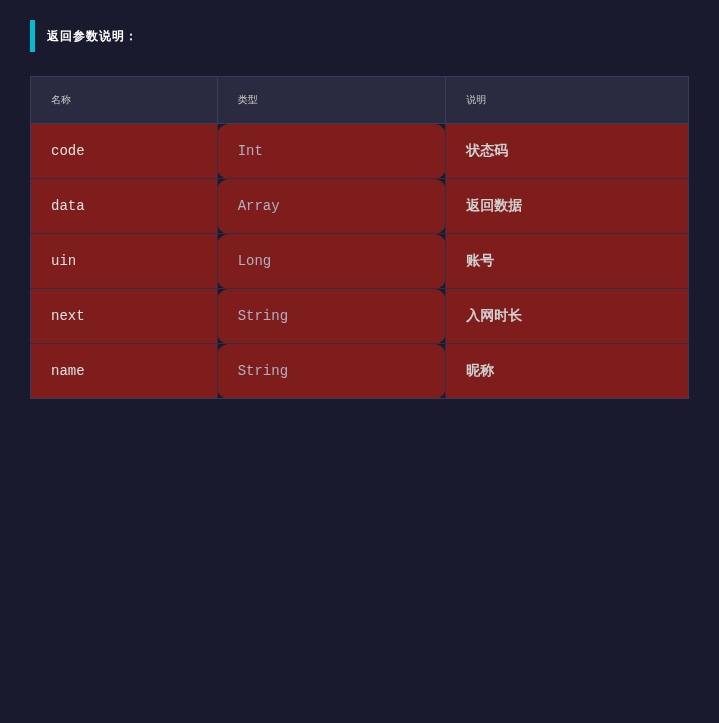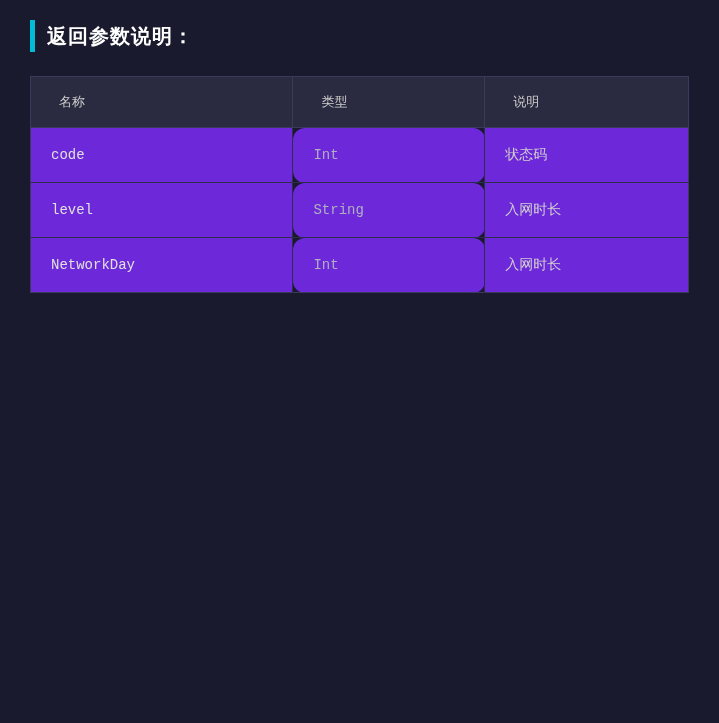--- a/index.html
+++ b/index.html
@@ -25,71 +25,72 @@
 
     .section-indicator {
       width: 5px;
       height: 32px;
       background-color: #00bcd4;
       margin-right: 12px;
       flex-shrink: 0;
     }
 
     .section-title {
-      font-size: 20px;
+      font-size: 12px;
       font-weight: bold;
       color: #ffffff;
       letter-spacing: 1px;
     }
 
     .params-table {
       width: 100%;
       border-collapse: collapse;
       border: 1px solid #3a3a5a;
     }
 
     .params-table thead tr {
       background-color: #2a2a40;
     }
 
     .params-table th {
-      padding: 16px 28px;
+      padding: 16px 20px;
       text-align: left;
       font-weight: normal;
       color: #cccccc;
-      font-size: 13px;
+      font-size: 10px;
       border-right: 1px solid #3a3a5a;
       border-bottom: 1px solid #3a3a5a;
     }
 
     .params-table th:last-child {
       border-right: none;
       margin-top: 15px;
     }
 
     .params-table tbody tr {
-      background-color: #6d28d9;
+      background-color: #7f1d1d;
       border-bottom: 1px solid #2e2e4a;
       margin-left: 8px;
     }
 
     .params-table tbody tr:last-child {
       border-bottom: none;
     }
 
     .params-table td {
       padding: 18px 20px;
       font-size: 14px;
       color: #d0d0d0;
       border-right: 1px solid #2e2e4a;
       vertical-align: middle;
     }
 
     .params-table td:last-child {
       border-right: none;
+      font-weight: bold;
     }
 
     .params-table td:first-child {
       color: #e0e0e0;
       font-family: 'Courier New', Courier, monospace;
     }
 
     .params-table td:nth-child(2) {
       color: #b0b0c0;
       font-family: 'Courier New', Courier, monospace;
@@ -127,23 +128,33 @@
       <th>说明</th>
     </tr>
   </thead>
   <tbody id="table-body">
   <tr>
         <td>code</td>
         <td>Int</td>
         <td>状态码</td>
       </tr>
       <tr>
-        <td>level</td>
+        <td>data</td>
+        <td>Array</td>
+        <td>返回数据</td>
+      </tr>
+      <tr>
+        <td>uin</td>
+        <td>Long</td>
+        <td>账号</td>
+      </tr>
+      <tr>
+        <td>next</td>
         <td>String</td>
         <td>入网时长</td>
       </tr>
       <tr>
-        <td>NetworkDay</td>
-        <td>Int</td>
-        <td>入网时长</td>
+        <td>name</td>
+        <td>String</td>
+        <td>昵称</td>
       </tr>
     </tbody>
 </table>
 
 </body></html>

